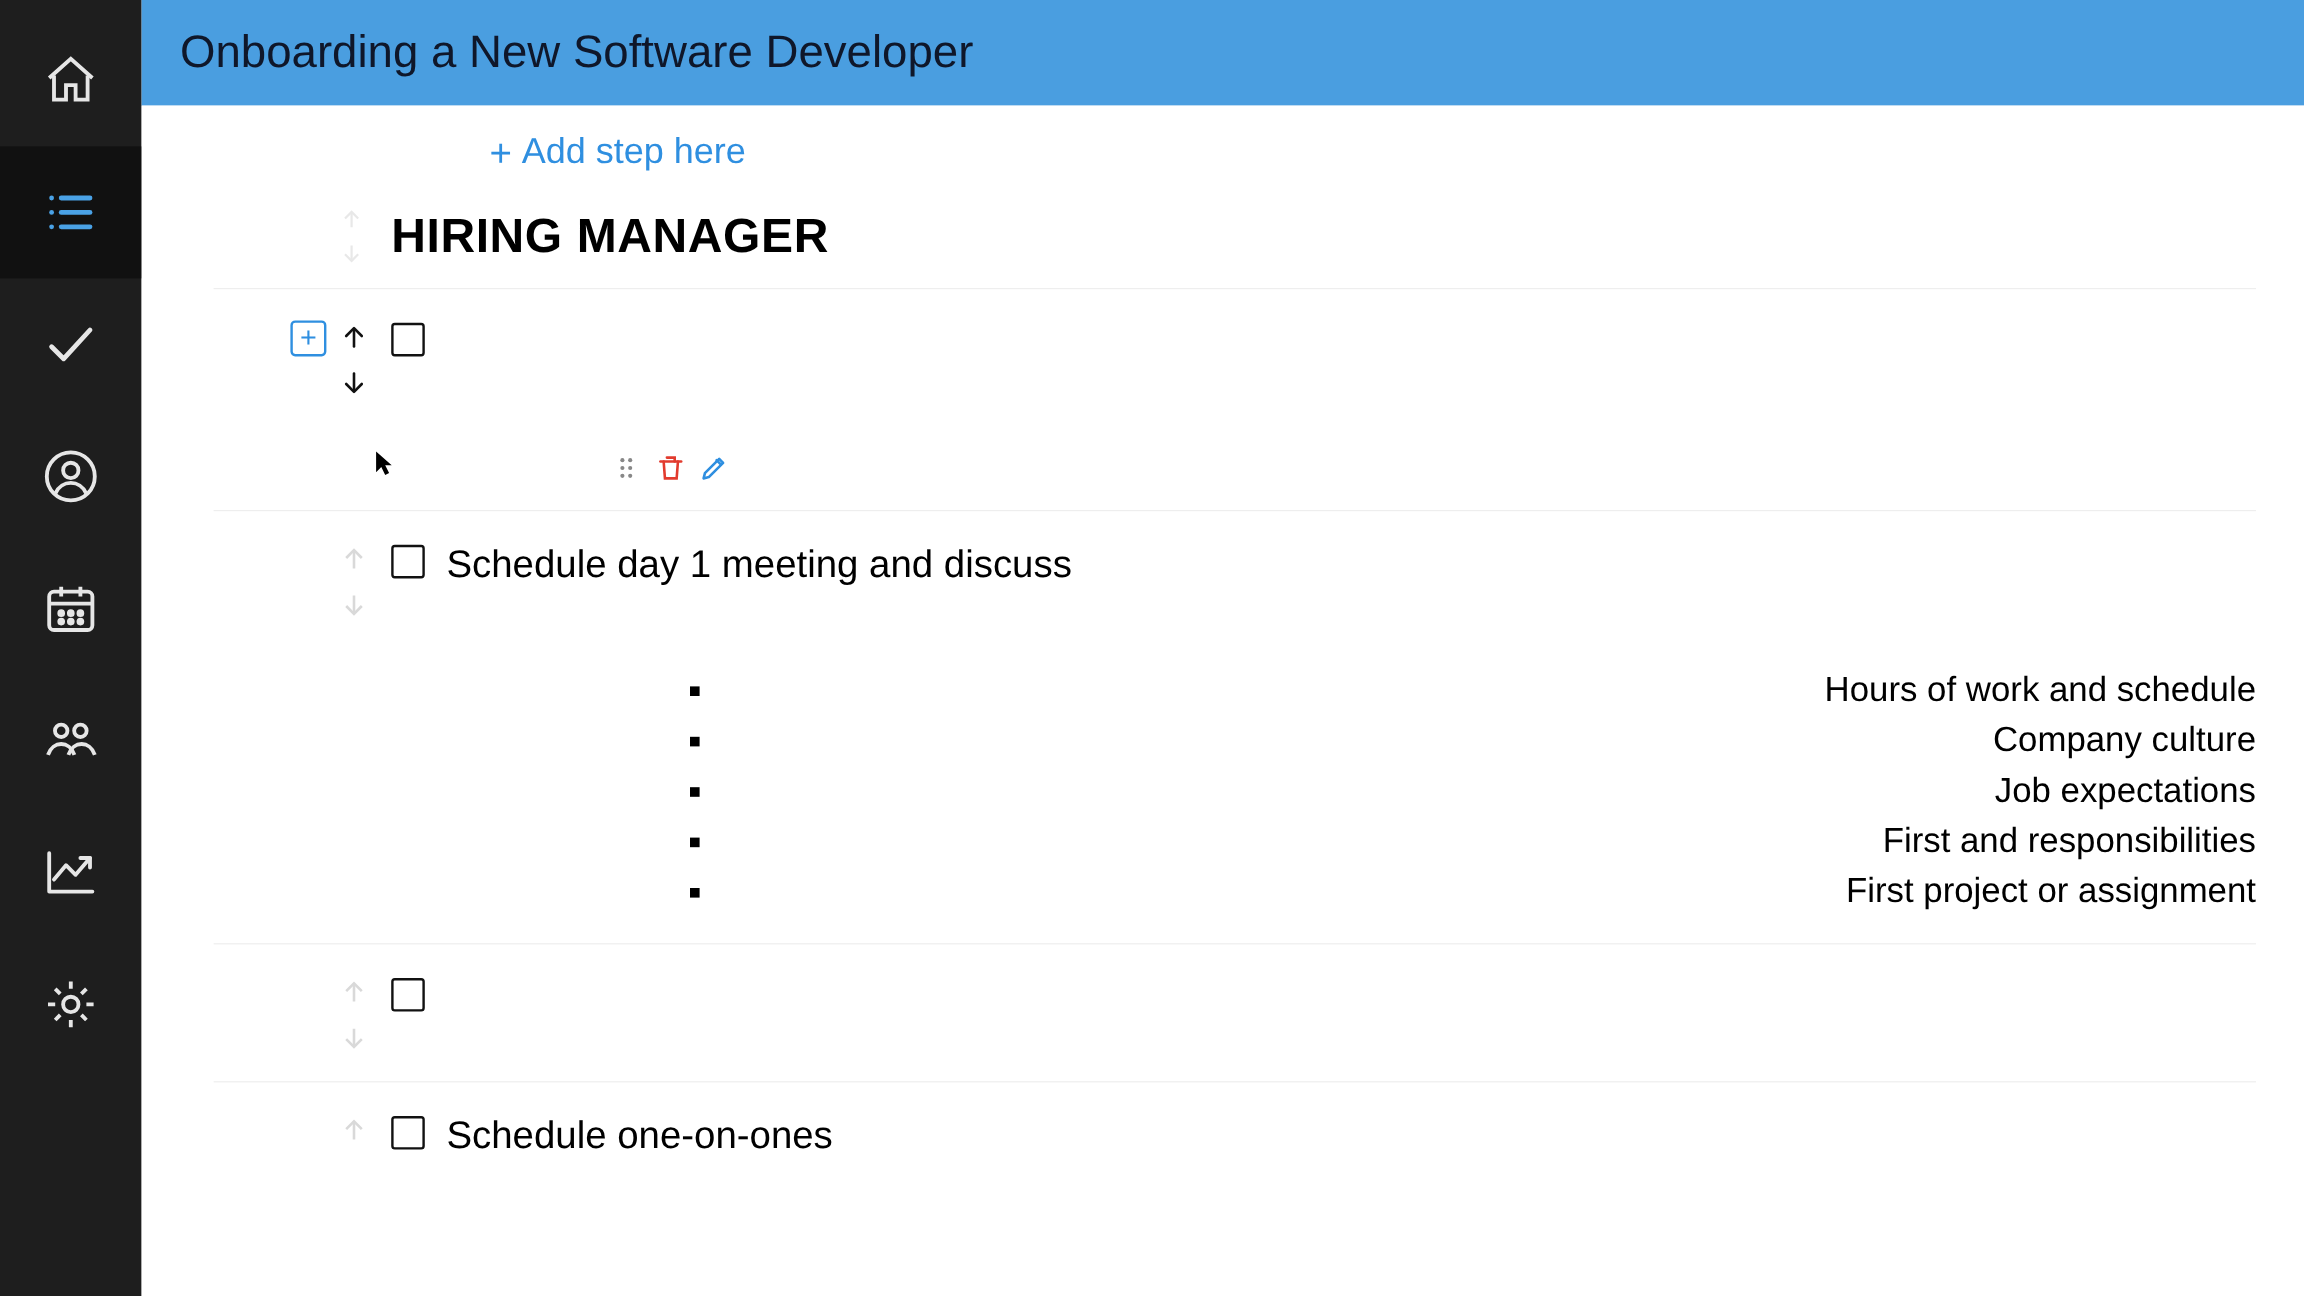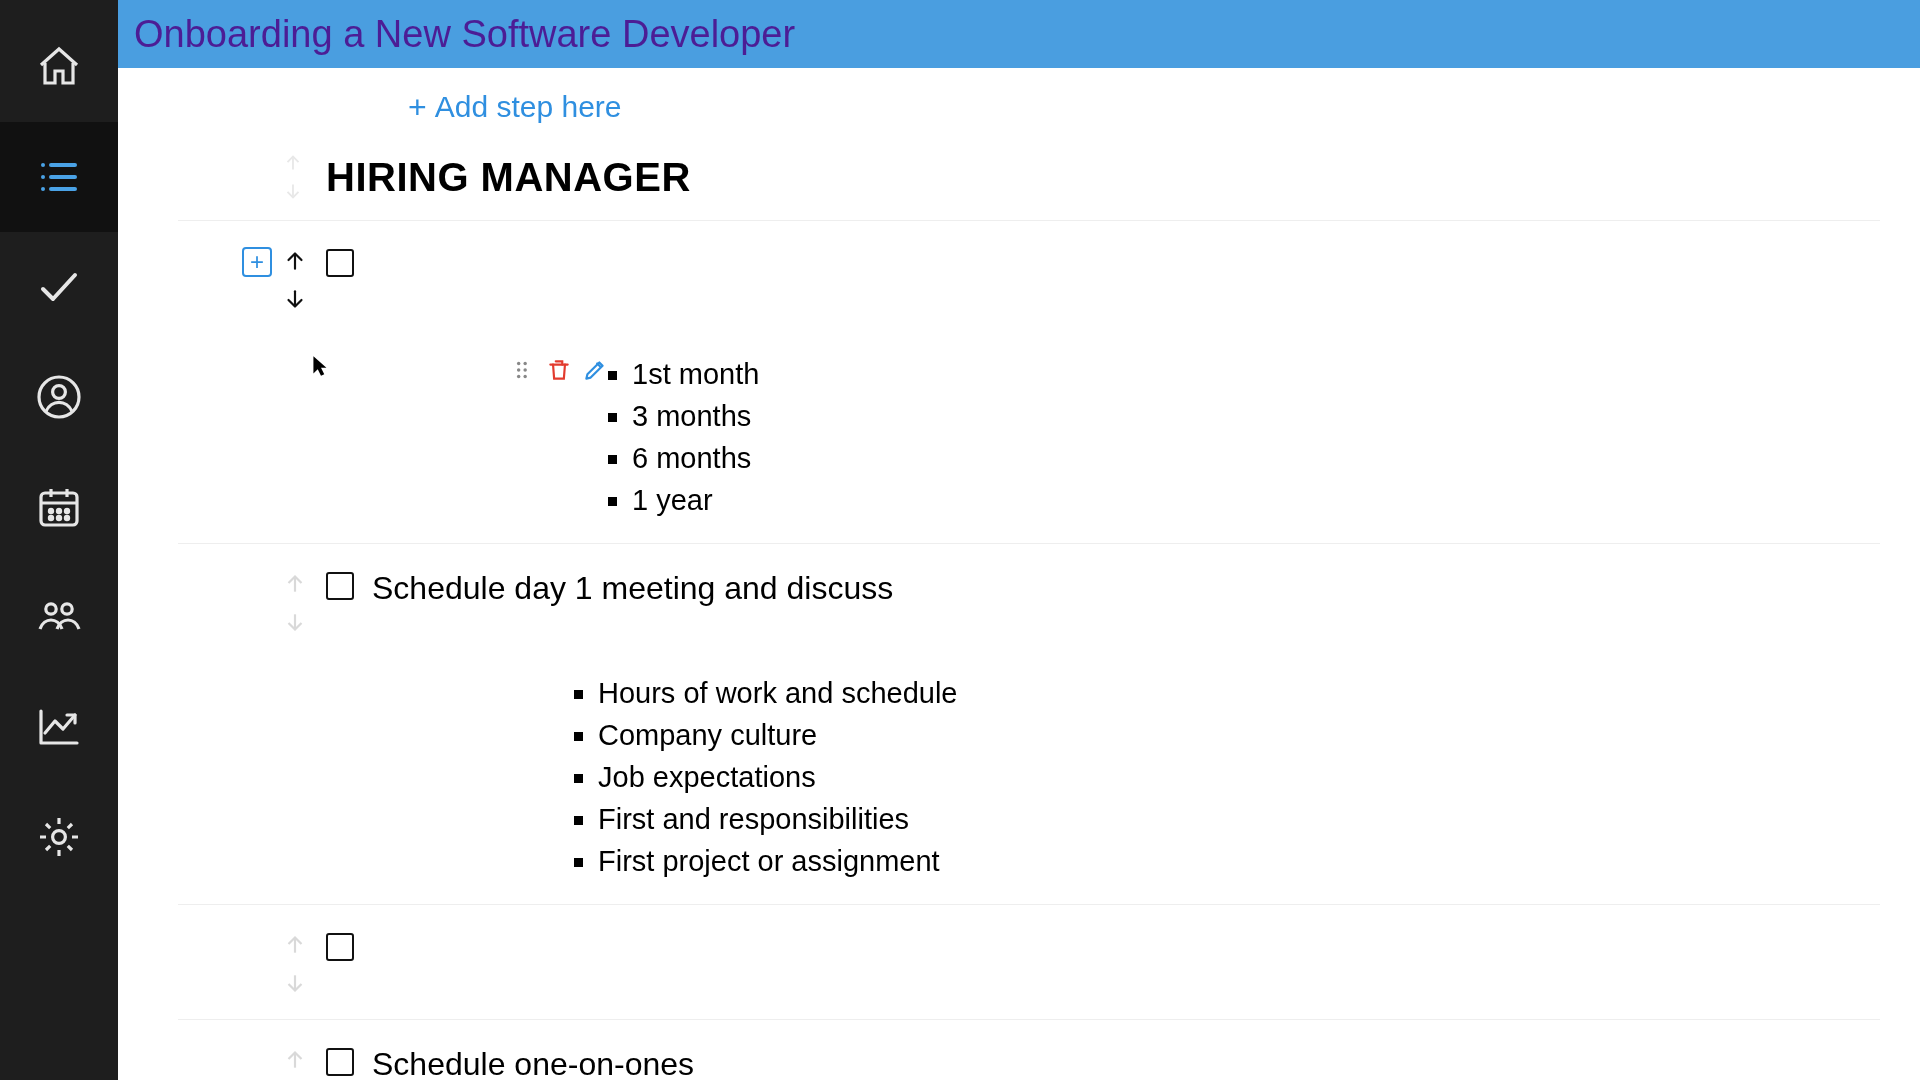--- a/index.html
+++ b/index.html
@@ -7,21 +7,21 @@
   .app { display:flex; width:100%; height:100%; }
 
   
   .sidebar { width:118px; background:#1e1e1e; display:flex; flex-direction:column; align-items:center; padding-top:12px; }
   .side-item { width:100%; height:110px; display:flex; align-items:center; justify-content:center; color:#e6e6e6; cursor:pointer; }
   .side-item.active { background:#111; }
   .side-item svg { width:48px; height:48px; }
 
   
   .main { flex:1; display:flex; flex-direction:column; }
-  .header { height:68px; background:#4a9ee0; display:flex; align-items:center; padding-left:16px; color:#4c1d95; font-size:38px; font-weight:400; }
+  .header { height:88px; background:#4a9ee0; display:flex; align-items:center; padding-left:32px; color:#0f172a; font-size:38px; font-weight:400; }
 
   .content { flex:1; background:#fff; padding:22px 40px 60px 60px; overflow:auto; }
 
   .add-step { color:#2f8fe0; font-size:30px; display:inline-flex; align-items:center; gap:8px; margin-left:230px; margin-bottom:28px; cursor:pointer; }
   .add-step .plus { font-size:32px; line-height:1; }
 
   .section-head { display:flex; align-items:center; gap:18px; margin-bottom:18px; }
   .section-title { font-size:40px; font-weight:800; letter-spacing:0.5px;text-align:center; }
 
   .step { border-top:1px solid #eee; padding:22px 0 22px 0; }
@@ -39,21 +39,21 @@
 
   .sub-block { display:flex; align-items:flex-start; gap:24px; margin-top:40px; margin-left:130px; }
   .sub-tools { display:flex; align-items:center; gap:10px; padding-left:152px; padding-top:4px; }
   .sub-tools svg { width:26px; height:26px; cursor:pointer; }
   .cursor-icon { width:26px; height:26px; }
 
   ul.sub-list { list-style:square; font-size:29px; line-height:1.45; padding-left:0; }
   ul.sub-list li { margin-left:0; }
 
   .sub-only { margin-left:420px; margin-top:36px; }
-  .sub-only ul { list-style:square; font-size:29px; line-height:1.45; }
+  .sub-only ul { list-style:square; font-size:29px; line-height:1.45;text-align:right; }
 
   .ghost-arrows-col { width:130px; display:flex; justify-content:flex-end; padding-right:4px; }
   .ghost-arrows { display:flex; flex-direction:column; gap:6px; color:#e8e8e8; }
   .ghost-arrows svg { width:22px; height:22px; }
 </style>
 </head>
 <body>
 
 <div class="app">
 
@@ -186,26 +186,20 @@
             <svg viewBox="0 0 24 24" fill="none" stroke="#e23b2e" stroke-width="2" stroke-linecap="round">
                 <path d="M4 7h16"></path>
                 <path d="M9 4h6v3"></path>
                 <path d="M6.5 7l1 13h9l1-13"></path>
               </svg>
             <svg viewBox="0 0 24 24" fill="none" stroke="#2f8fe0" stroke-width="2" stroke-linejoin="round" stroke-linecap="round">
                 <path d="M4 20l4-1 11-11-3-3L5 16z"></path>
                 <path d="M14 6l3 3"></path>
               </svg>
           </div>
-          <ul class="sub-list">
-            <li>1st month</li>
-            <li>3 months</li>
-            <li>6 months</li>
-            <li>1 year</li>
-          </ul>
         </div>
       </div>
 
       
       <div class="step">
         <div class="step-row">
           <div class="row-controls arrow-ghost">
             <div class="arrow-col">
               <svg viewBox="0 0 24 24" fill="none" stroke="currentColor" stroke-width="2">
                   <path d="M12 20V7"></path>

